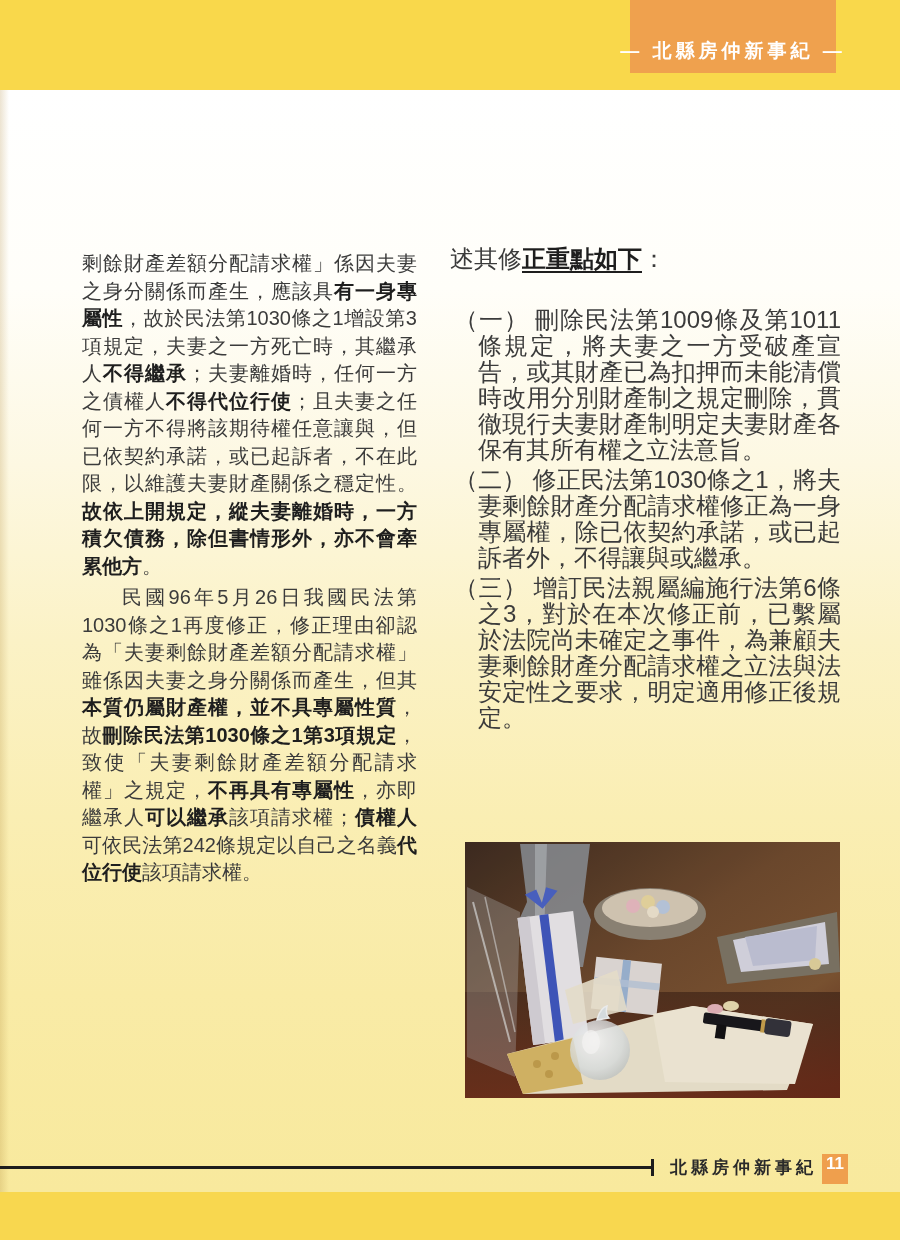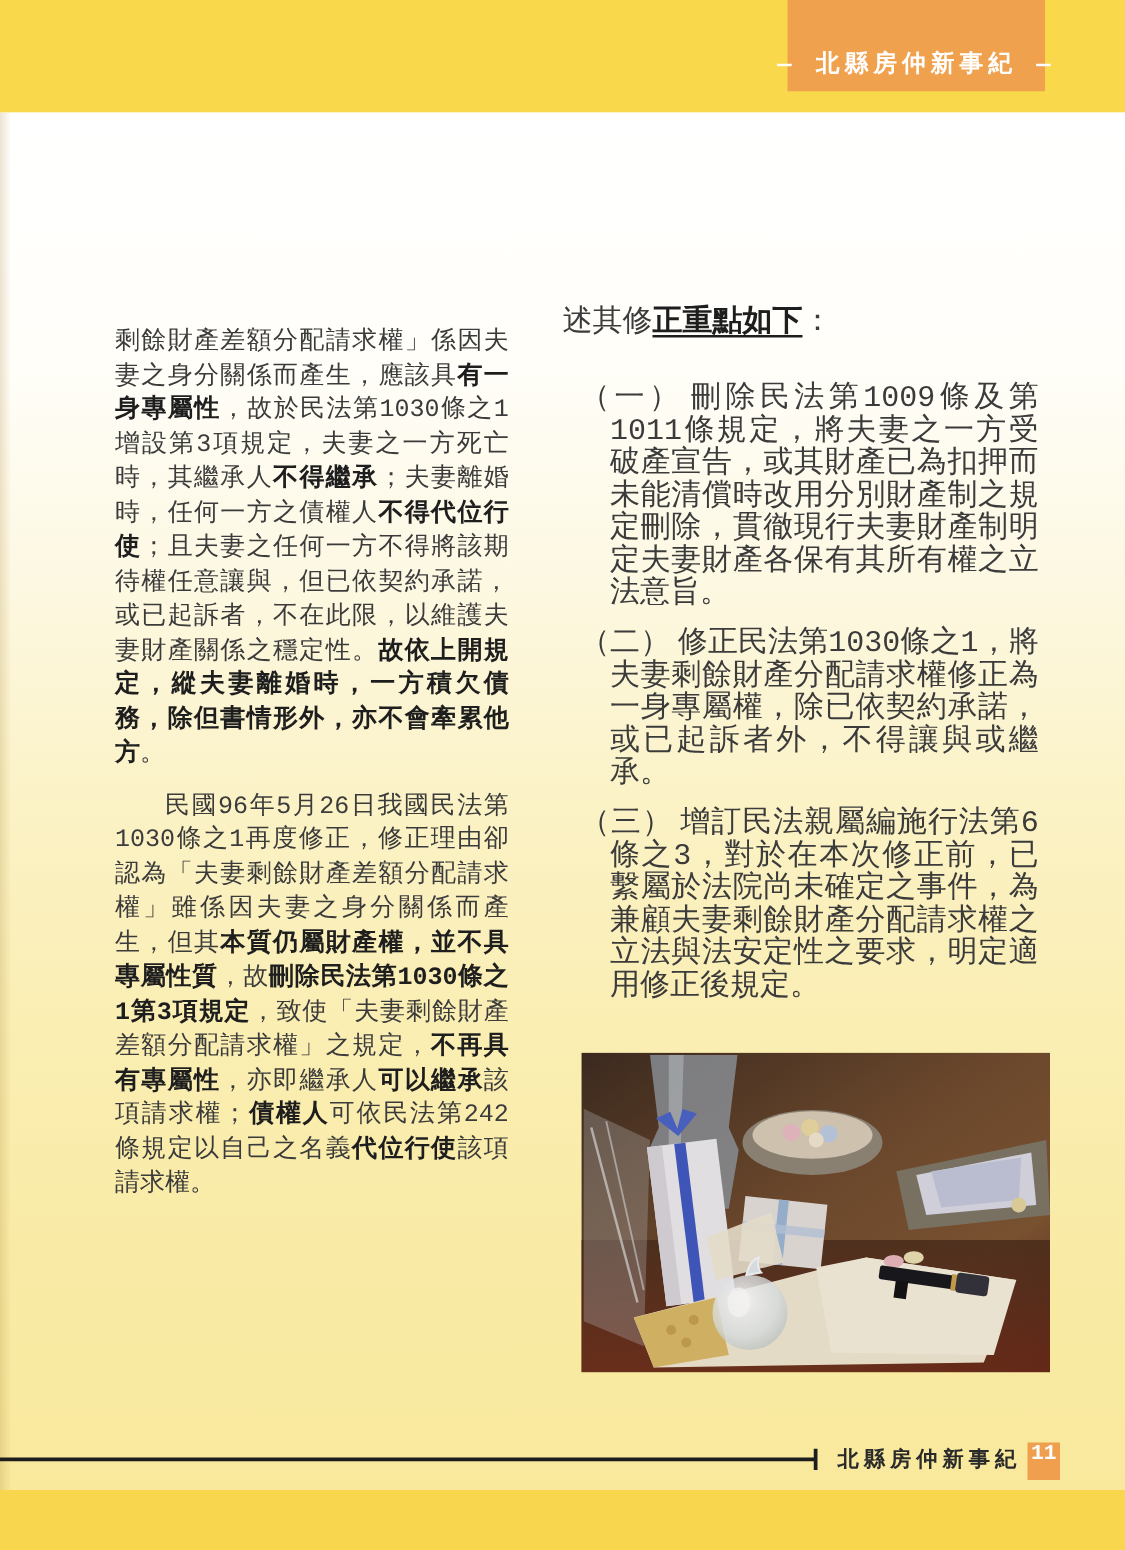--- a/index.html
+++ b/index.html
@@ -1,18 +1,18 @@
 <!DOCTYPE html>
 <html><head>
 <meta charset="utf-8">
 <style>
   html,body{margin:0;padding:0;background:#e8e8e8;}
   .page{
     position:relative;width:900px;height:1240px;overflow:hidden;
-    background:#fef9c3;font-family:Liberation Mono, monospace;
+    background:#f0abfc;font-family:Liberation Sans, sans-serif;
     -webkit-font-smoothing:antialiased;
   }
   
   .top-band{position:absolute;top:0;left:0;width:900px;height:90px;}
   .title-box{
     position:absolute;top:0;left:630px;width:206px;height:73px;
     display:flex;align-items:flex-end;justify-content:center;
     box-sizing:border-box;padding-bottom:9px;
     color:#ffffff;font-size:19px;font-weight:600;letter-spacing:4px;white-space:nowrap;
   }
@@ -22,21 +22,21 @@
     background:linear-gradient(180deg,
       #ffffff 0%, #fffef9 18%, #fdf8e2 34%,
       #fbf2c6 50%, #faeeb3 66%, #f9eba6 82%, #f8e99d 100%);
   }
   .left-edge-shadow{
     position:absolute;top:90px;left:0;width:9px;height:1102px;
     background:linear-gradient(90deg, rgba(170,130,50,0.22), rgba(170,130,50,0));
   }
   
   .col{position:absolute;color:#3b3b3b;text-align:justify;}
-  .col p{margin:14px;}
+  .col p{margin:4px;}
   .col-left{left:78px;top:246px;width:343px;font-size:20px;line-height:27.5px;}
   .col-right{left:450px;top:246px;width:395px;font-size:24px;line-height:26px;}
   .indent{text-indent:2em;}
   .seg-b{font-weight:bold;color:#1e1e1e;}
   .seg-u{text-decoration:underline;text-decoration-thickness:2px;text-underline-offset:4px;}
   .r-intro{margin:0 0 35px 0 !important;}
   .r-h1{
     color:#a5322b;font-weight:bold;line-height:27px;
     padding-left:42px;text-indent:-42px;margin:0 0 7px 0 !important;
   }

